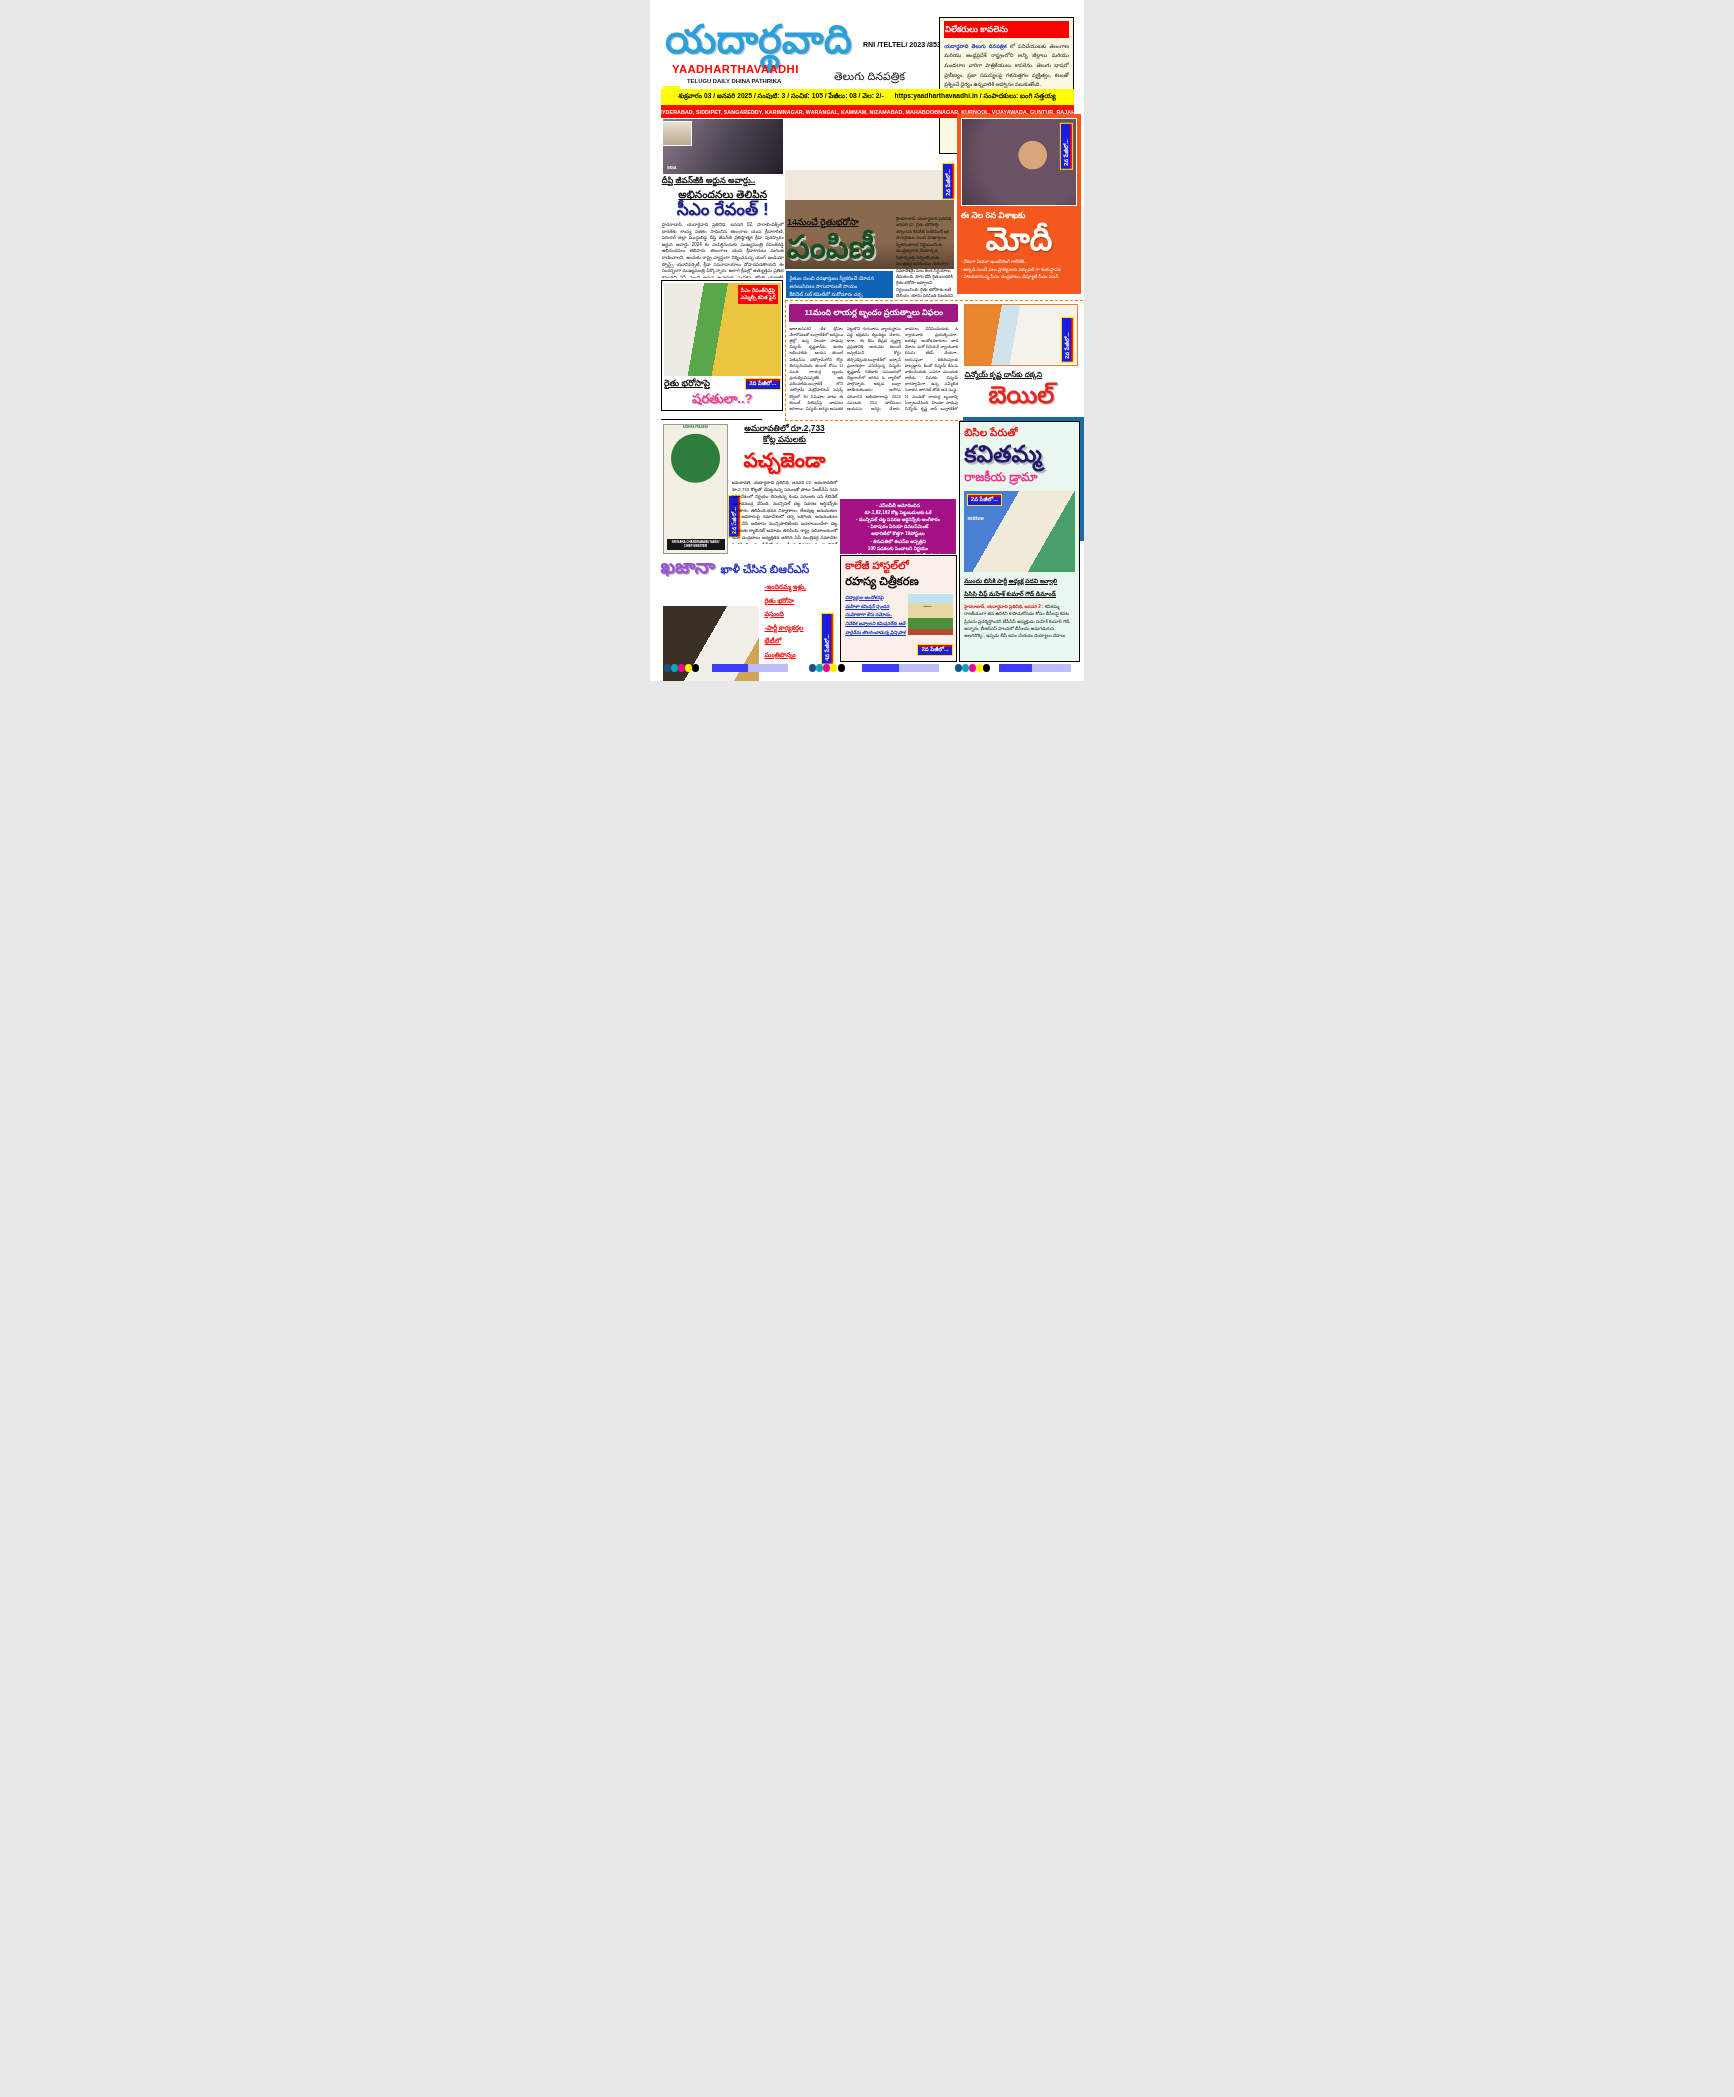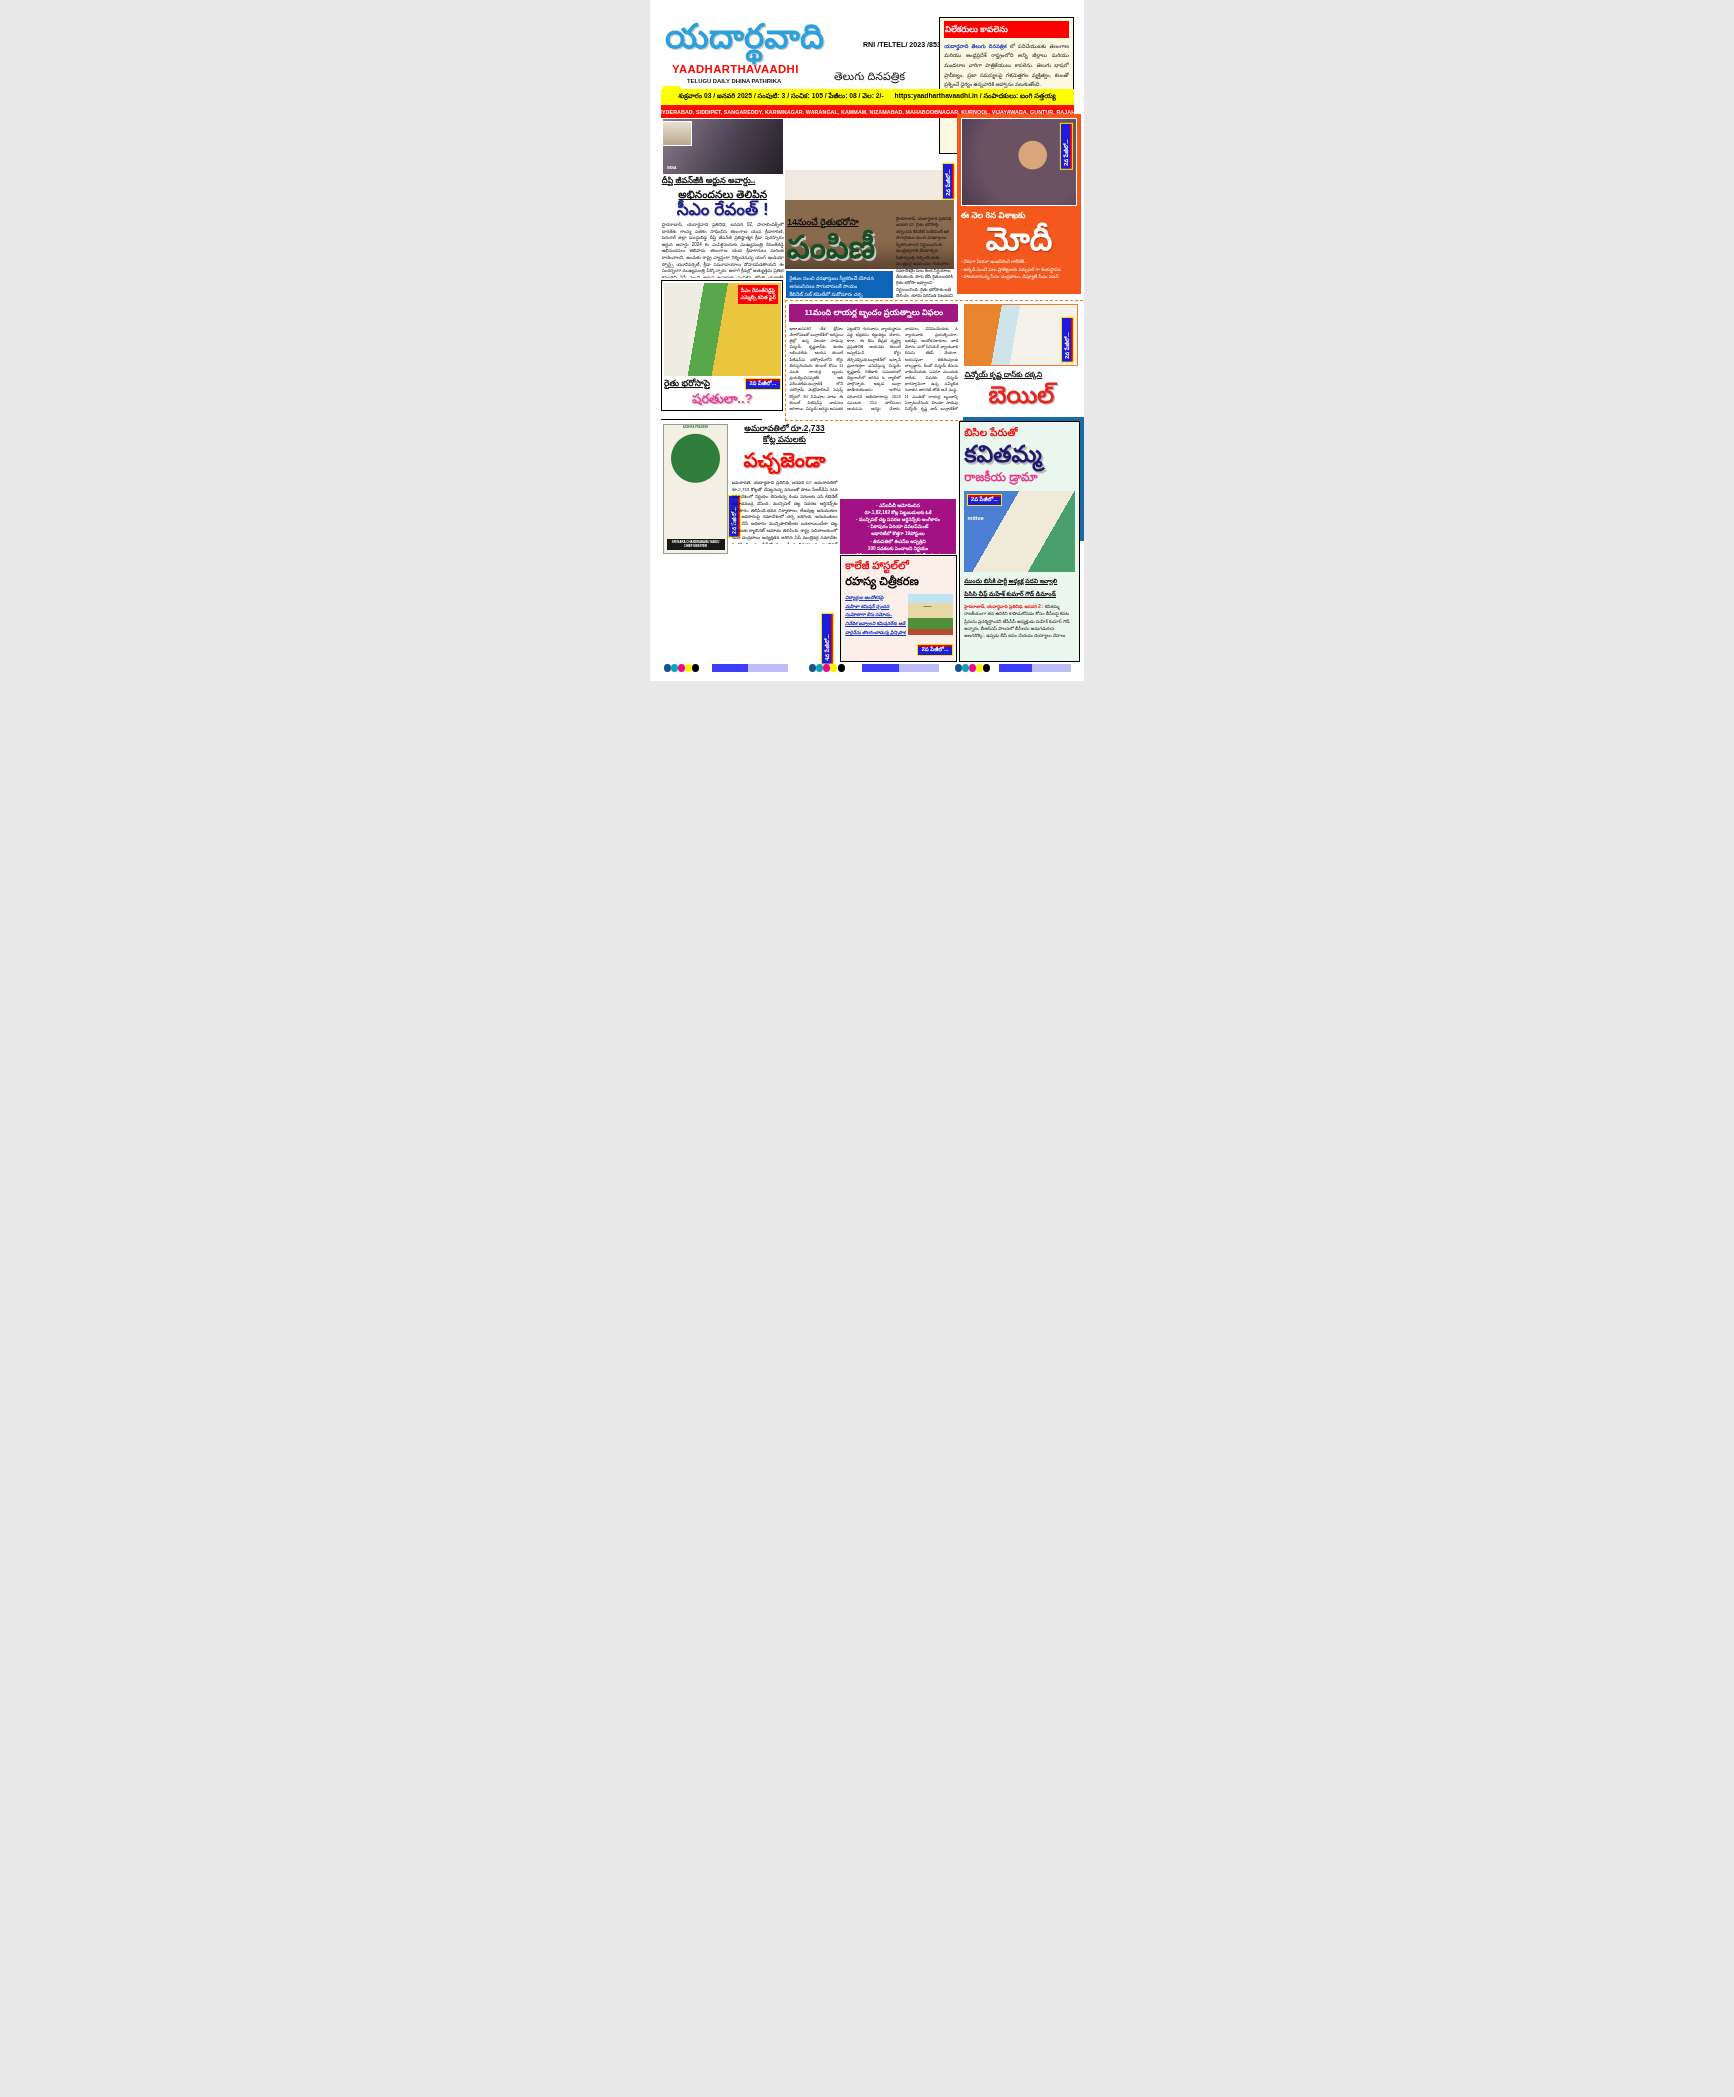--- a/index.html
+++ b/index.html
@@ -5,21 +5,21 @@
   html,body{margin:0;padding:0;background:#e8e8e8;}
   .page{position:relative;width:434px;height:681px;background:#ffffff;margin:0 auto;
         font-family:"Liberation Sans","DejaVu Sans",sans-serif;overflow:hidden;}
   .abs{position:absolute;}
   .photo{position:relative;overflow:hidden;}
   .b{font-weight:bold;}
   .ctr{text-align:center;}
   .just{text-align:justify;}
 
   
-  .logo-te{font-size:34px;line-height:1;color:#2AA0DC;font-weight:bold;white-space:nowrap;
+  .logo-te{font-size:40px;line-height:1;color:#2AA0DC;font-weight:bold;white-space:nowrap;
            text-shadow:1.3px 1.3px 0 #c9c9c9;}
   .logo-en{font-size:11.3px;color:#FF0600;font-weight:bold;letter-spacing:0.4px;}
   .tagline{font-size:5.9px;font-weight:bold;color:#111;}
   .edition{font-size:11px;color:#111;}
   .rni{font-size:7.1px;font-weight:bold;color:#000;}
 
   
   .recruit{border:1.7px double #000;background:#FBF8E1;padding:3.4px 4.2px;box-sizing:border-box;}
   .recruit .title{background:#FF0000;color:#fff;font-weight:bold;font-size:8.4px;text-align:left;
                   padding:2.5px 0.8px;margin-bottom:3.4px;}
@@ -237,20 +237,35 @@
     <div class="b" style="color:#F0368C;font-size:12px;margin-top:1.7px;">రాజకీయ డ్రామా</div>
     <div class="photo ph-congress" style="width:100%;height:81px;margin-top:4.2px;">
       <span class="pbadge" style="position:absolute;left:2.5px;top:2.5px;">2వ పేజీలో...</span>
       <span class="phototxt" style="left:3.4px;top:23.5px;font-size:5.5px;color:#fff;">mittee</span>
     </div>
     <div class="ul-head" style="margin-top:5px;">ముందు బిసికి పార్టీ అధ్యక్ష పదవి ఇవ్వాలి</div>
     <div class="ul-head" style="margin-top:3.8px;">పిసిసి చీఫ్ మహేశ్ కుమార్ గౌడ్ డిమాండ్</div>
     <p class="bodytxt" style="font-size:4.5px;line-height:1.62;margin:4.2px 0 0 0;height:37px;overflow:hidden;"><span class="b" style="color:#F11212;">హైదరాబాద్, యదార్థవాది ప్రతినిధి, జనవరి 2 : </span><span>కవితమ్మ రాజకీయంగా తన ఉనికిని కాపాడుకోవడం కోసం బీసీలపై కపట ప్రేమను ప్రదర్శిస్తోందని టీపీసీసీ అధ్యక్షుడు మహేశ్ కుమార్ గౌడ్ అన్నారు. బీఆర్ఎస్ పాలనలో బీసీలను అడుగడుగున అణగదొక్కి.. ఇప్పడు బీసీ జపం చేయడం దెయ్యాలు వేదాలు వల్లించిన్నట్లుగా ఉందని విమర్శించారు.</span></p>
   </div>
 
+  <div class="abs" style="left:10.5px;top:556px;width:176px;">
+    <div style="display:flex;align-items:baseline;gap:5.9px;">
+      <span class="b" style="font-size:19.3px;color:#9A52D6;text-shadow:1.3px 1.3px 0 #a3a3a3;">ఖజానా</span>
+      <span class="b" style="font-size:11px;color:#2236C7;">ఖాళీ చేసిన బిఆర్ఎస్</span>
+    </div>
+    <div class="photo ph-ponnam abs" style="left:2.5px;top:23.5px;width:96px;height:81px;"></div>
+    <div class="abs" style="left:104px;top:26px;width:63px;">
+      <div class="red-ul">-ఇందిరమ్మ ఇళ్లు,</div>
+      <div class="red-ul">రైతు భరోసా</div>
+      <div class="red-ul">వస్తుంది</div>
+      <div class="red-ul">-పార్టీ కార్యకర్తల</div>
+      <div class="red-ul">భేటీలో</div>
+      <div class="red-ul">మంత్రిపొన్నం</div>
+    </div>
+  </div>
   <div class="pbadge-v" style="left:171px;top:613px;height:43px;">4వ పేజీలో...</div>
 
   <div class="abs collegebox" style="left:190px;top:555px;width:117px;height:107px;">
     <div class="b" style="color:#E31418;font-size:10.5px;">కాలేజీ హాస్టల్‌లో</div>
     <div class="b" style="color:#000;font-size:11.3px;margin-top:0.8px;">రహస్య చిత్రీకరణ</div>
     <div style="display:flex;margin-top:3.4px;">
       <div style="width:61px;">
         <div class="blue-ul">విద్యార్థుల ఆందోళనపై</div>
         <div class="blue-ul">మహిళా కమిషన్ స్పందన</div>
         <div class="blue-ul">సుమోటాగా కేసు నమోదు..</div>

